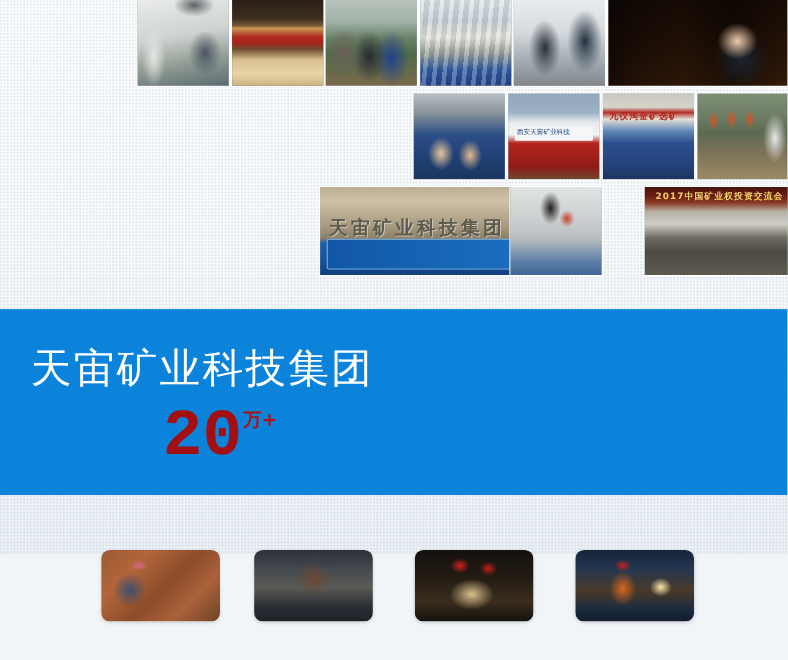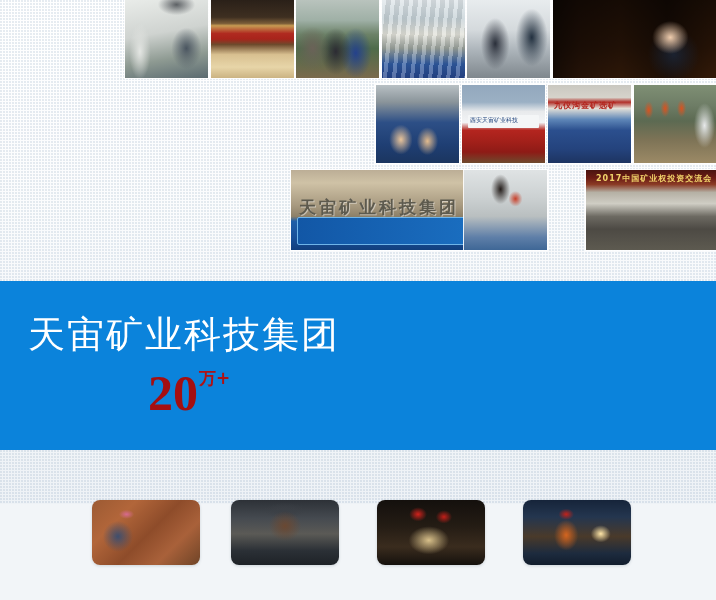--- a/index.html
+++ b/index.html
@@ -176,22 +176,22 @@
   }
   .line2 {
     position: absolute;
     left: 148px;
     top: 368px;
     display: flex;
     align-items: baseline;
     white-space: nowrap;
   }
   .num {
-    font-family: Liberation Serif, serif;
-    font-size: 50px;
+    font-family: Liberation Mono, monospace;
+    font-size: 60px;
     font-weight: 700;
     line-height: 1;
     color: #a40f11;
   }
   .sup {
     font-family: "DejaVu Sans", "Liberation Sans", sans-serif;
     font-size: 17px;
     font-weight: 700;
     color: #b01214;
     position: relative;

